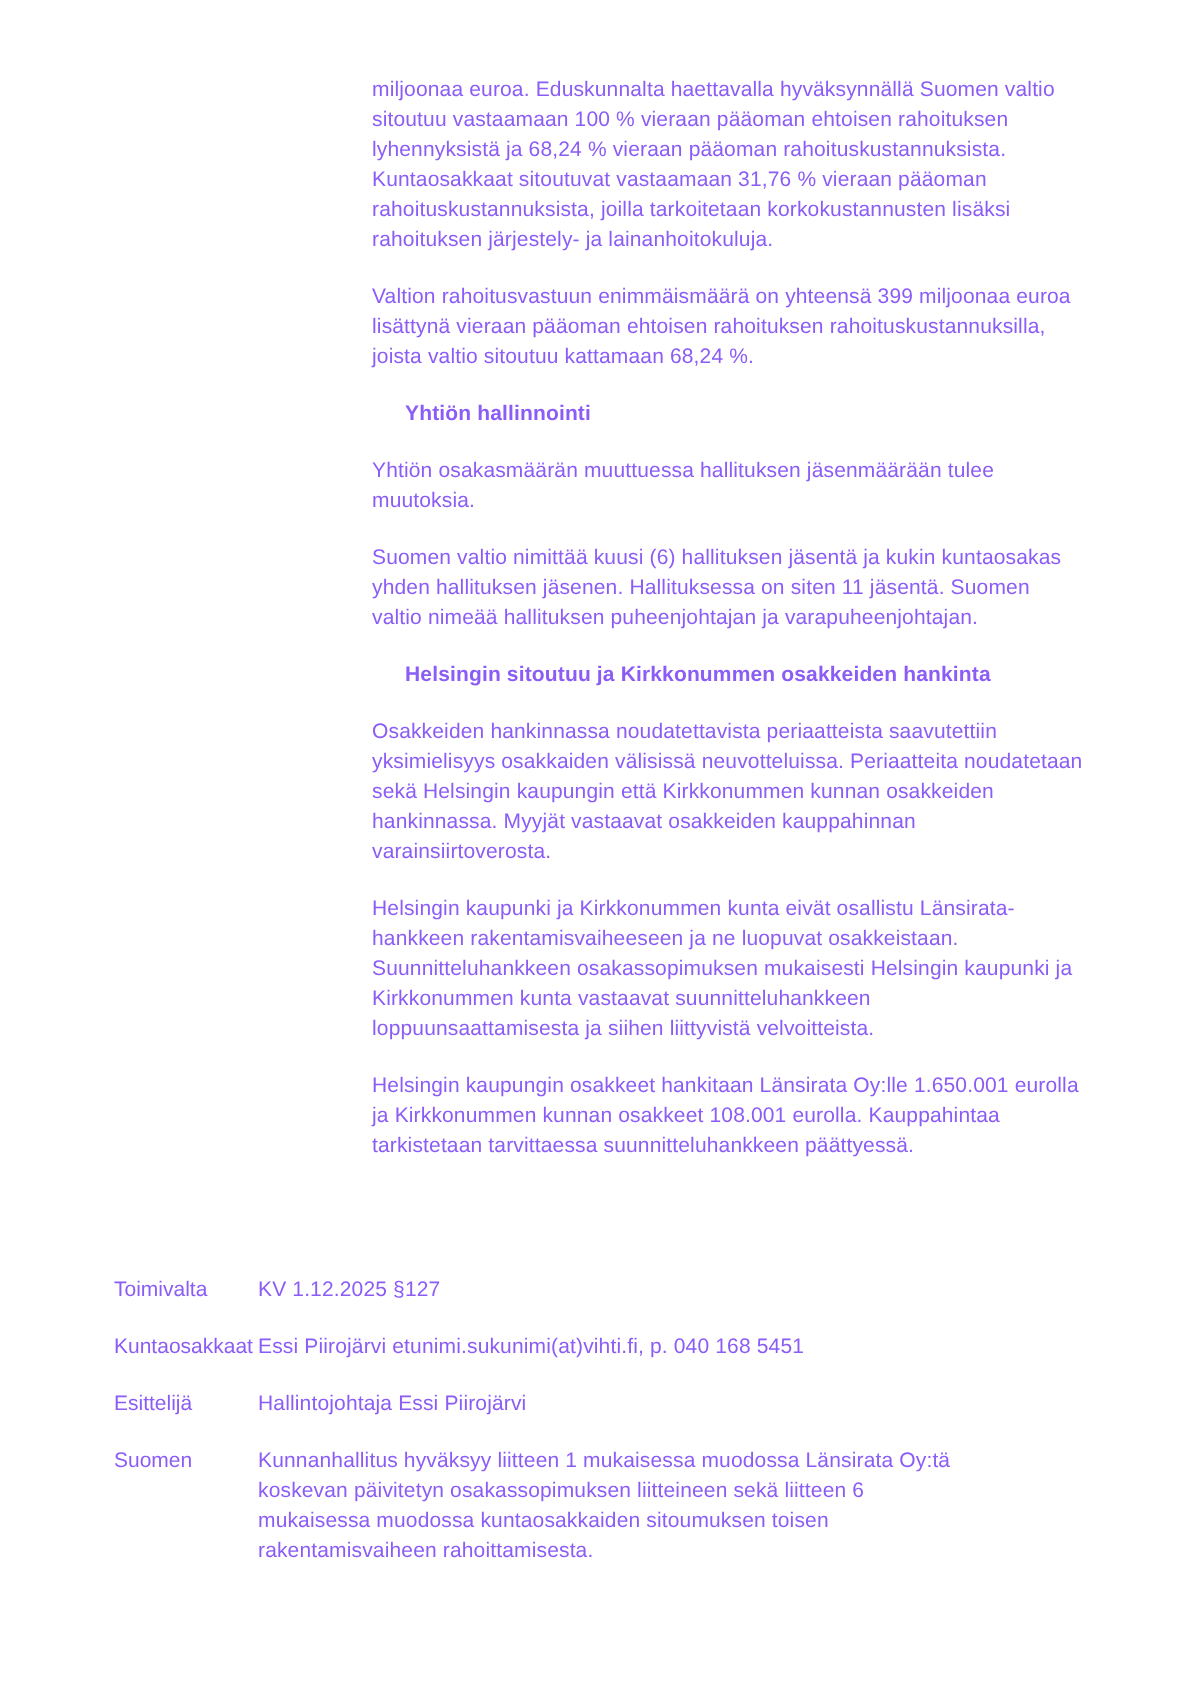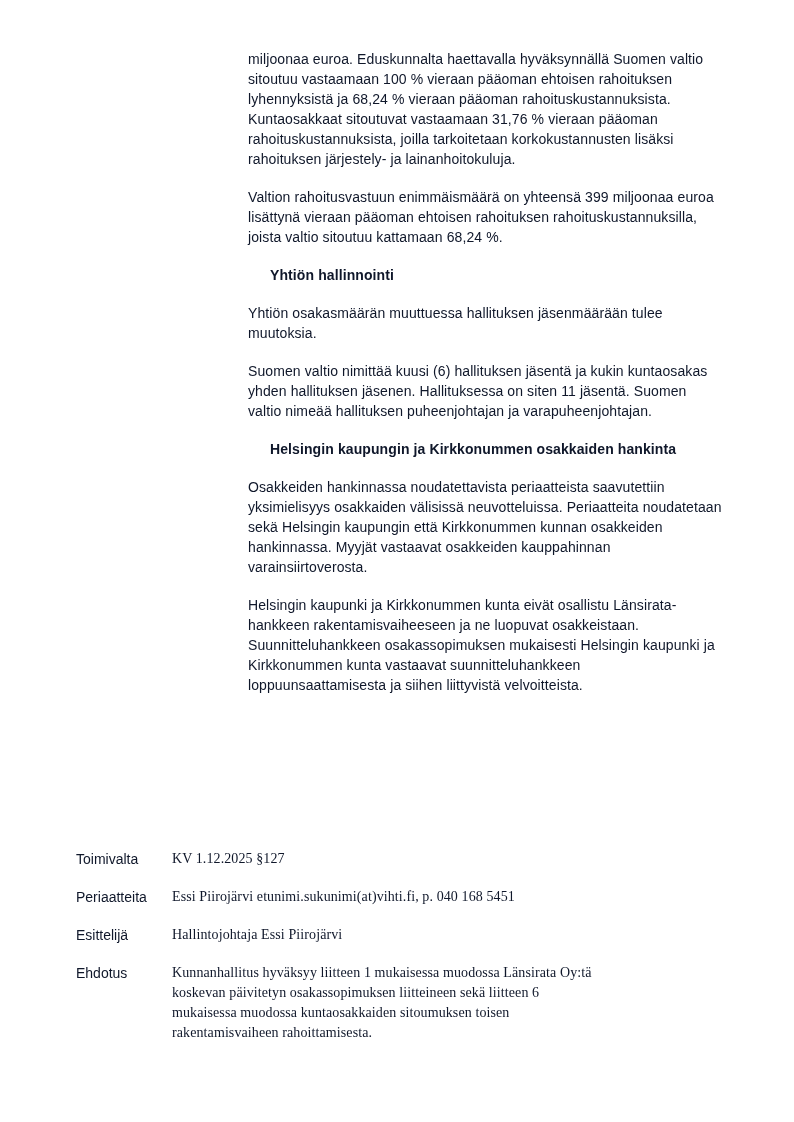--- a/index.html
+++ b/index.html
@@ -4,21 +4,21 @@
 <style>
   * { margin: 0; padding: 0; box-sizing: border-box; }
   html, body { background: #ffffff; }
   .page {
     position: relative;
     width: 794px;
     height: 1122px;
     margin: 0 auto;
     background: #ffffff;
     font-family: "Liberation Sans", sans-serif;
-    color: #0f172a;
+    color: #8b5cf6;
     overflow: hidden;
   }
   .content {
     position: absolute;
     top: 49px;
     left: 248px;
     width: 540px;
   }
   .para, .heading {
     font-size: 14px;
@@ -46,21 +46,20 @@
     line-height: 20px;
   }
   .field-value {
     flex: 1 1 auto;
     width: 540px;
     max-width: 540px;
     font-size: 14px;
     line-height: 20px;
     white-space: pre-line;
     letter-spacing: 0.1px;
-    font-family: Liberation Serif, serif;
   }
 </style>
 </head>
 <body>
 
 <div class="page">
 
   <div class="content">
     <p class="para">miljoonaa euroa. Eduskunnalta haettavalla hyväksynnällä Suomen valtio
 sitoutuu vastaamaan 100 % vieraan pääoman ehtoisen rahoituksen
@@ -70,48 +69,51 @@
 rahoituksen järjestely- ja lainanhoitokuluja.</p>
     <p class="para">Valtion rahoitusvastuun enimmäismäärä on yhteensä 399 miljoonaa euroa
 lisättynä vieraan pääoman ehtoisen rahoituksen rahoituskustannuksilla,
 joista valtio sitoutuu kattamaan 68,24 %.</p>
     <p class="heading">Yhtiön hallinnointi</p>
     <p class="para">Yhtiön osakasmäärän muuttuessa hallituksen jäsenmäärään tulee
 muutoksia.</p>
     <p class="para">Suomen valtio nimittää kuusi (6) hallituksen jäsentä ja kukin kuntaosakas
 yhden hallituksen jäsenen. Hallituksessa on siten 11 jäsentä. Suomen
 valtio nimeää hallituksen puheenjohtajan ja varapuheenjohtajan.</p>
-    <p class="heading">Helsingin kaupungin ja Kirkkonummen osakkaiden hankinta</p>
+    <p class="heading">Helsingin sitoutuu ja Kirkkonummen osakkeiden hankinta</p>
     <p class="para">Osakkeiden hankinnassa noudatettavista periaatteista saavutettiin
 yksimielisyys osakkaiden välisissä neuvotteluissa. Periaatteita noudatetaan
 sekä Helsingin kaupungin että Kirkkonummen kunnan osakkeiden
 hankinnassa. Myyjät vastaavat osakkeiden kauppahinnan
 varainsiirtoverosta.</p>
     <p class="para">Helsingin kaupunki ja Kirkkonummen kunta eivät osallistu Länsirata-
 hankkeen rakentamisvaiheeseen ja ne luopuvat osakkeistaan.
 Suunnitteluhankkeen osakassopimuksen mukaisesti Helsingin kaupunki ja
 Kirkkonummen kunta vastaavat suunnitteluhankkeen
 loppuunsaattamisesta ja siihen liittyvistä velvoitteista.</p>
+    <p class="para">Helsingin kaupungin osakkeet hankitaan Länsirata Oy:lle 1.650.001 eurolla
+ja Kirkkonummen kunnan osakkeet 108.001 eurolla. Kauppahintaa
+tarkistetaan tarvittaessa suunnitteluhankkeen päättyessä.</p>
   </div>
 
   <div class="fields">
     <div class="field-row">
       <div class="field-label">Toimivalta</div>
       <div class="field-value">KV 1.12.2025 §127</div>
     </div>
     <div class="field-row">
-      <div class="field-label">Periaatteita</div>
+      <div class="field-label">Kuntaosakkaat</div>
       <div class="field-value">Essi Piirojärvi etunimi.sukunimi(at)vihti.fi, p. 040 168 5451</div>
     </div>
     <div class="field-row">
       <div class="field-label">Esittelijä</div>
       <div class="field-value">Hallintojohtaja Essi Piirojärvi</div>
     </div>
     <div class="field-row">
-      <div class="field-label">Ehdotus</div>
+      <div class="field-label">Suomen</div>
       <div class="field-value">Kunnanhallitus hyväksyy liitteen 1 mukaisessa muodossa Länsirata Oy:tä
 koskevan päivitetyn osakassopimuksen liitteineen sekä liitteen 6
 mukaisessa muodossa kuntaosakkaiden sitoumuksen toisen
 rakentamisvaiheen rahoittamisesta.</div>
     </div>
   </div>
 
 </div>
 
 </body></html>

